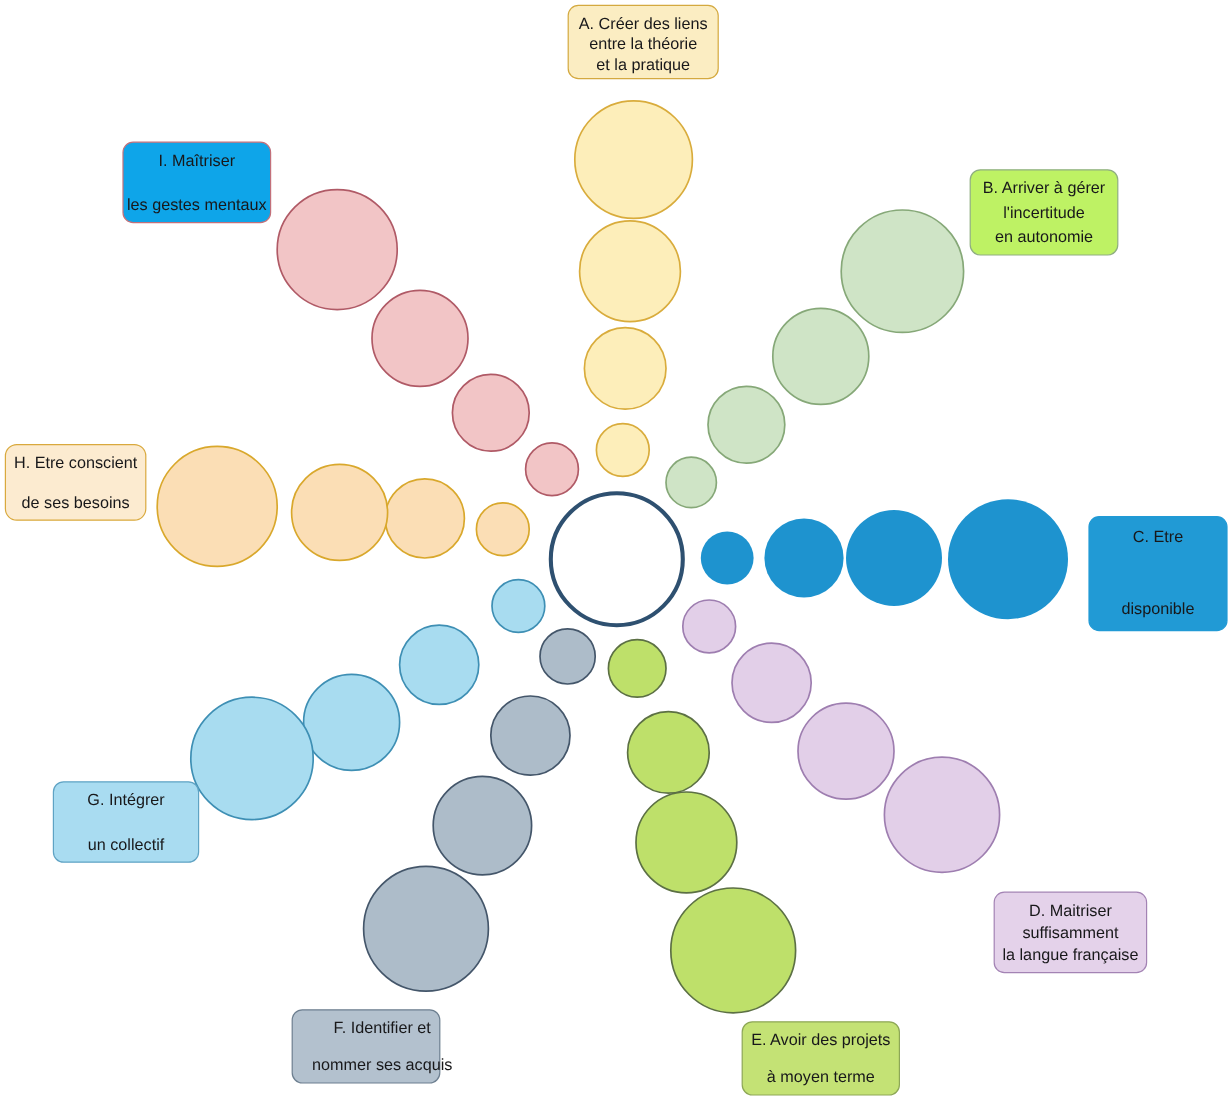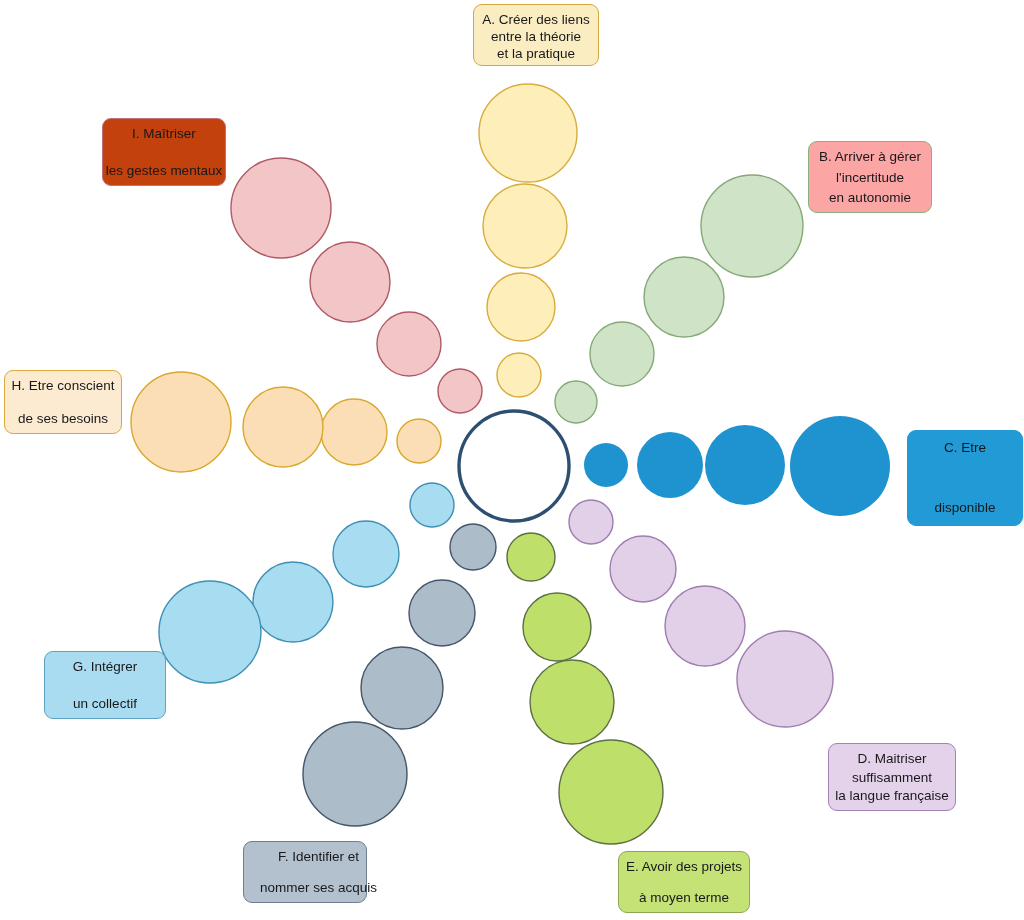--- a/index.html
+++ b/index.html
@@ -105,21 +105,21 @@
     <g id="hub-layer">
         <circle cx="514" cy="466" r="55" fill="#ffffff" stroke="#2e5070" stroke-width="3.4"></circle>
       </g>
   </svg>
   <div id="labels-layer">
       <div class="arm-label" style="left: 473px; top: 4px; width: 126px; height: 62px; background: rgb(251, 237, 194); border-color: rgb(212, 169, 63);">
         <span class="ln">A. Créer des liens</span>
         <span class="ln">entre la théorie</span>
         <span class="ln">et la pratique</span>
       </div>
-      <div class="arm-label" style="left: 808px; top: 141px; width: 124px; height: 72px; background: #fca5a5; border-color: rgb(143, 174, 128);">
+      <div class="arm-label" style="left: 808px; top: 141px; width: 124px; height: 72px; background: #bef264; border-color: rgb(143, 174, 128);">
         <span class="ln">B. Arriver à gérer</span>
         <span class="ln">l'incertitude</span>
         <span class="ln">en autonomie</span>
       </div>
       <div class="arm-label loose" style="left: 907px; top: 430px; width: 116px; height: 96px; background: rgb(33, 154, 213); border-color: rgb(33, 154, 213);">
         <span class="ln">C. Etre</span>
         <span class="ln">disponible</span>
       </div>
       <div class="arm-label" style="left: 828px; top: 727px; width: 128px; height: 68px; background: rgb(228, 210, 234); border-color: rgb(163, 131, 180); margin-top: 16px;">
         <span class="ln">D. Maitriser</span>
@@ -131,22 +131,22 @@
         <span class="ln">à moyen terme</span>
       </div>
       <div class="arm-label" style="left: 243px; top: 841px; width: 124px; height: 62px; background: rgb(179, 193, 206); border-color: rgb(109, 127, 144); padding-left: 35px;">
         <span class="ln">F. Identifier et</span>
         <span class="ln">nommer ses acquis</span>
       </div>
       <div class="arm-label" style="left: 44px; top: 651px; width: 122px; height: 68px; background: rgb(169, 220, 241); border-color: rgb(95, 163, 196);">
         <span class="ln">G. Intégrer</span>
         <span class="ln">un collectif</span>
       </div>
-      <div class="arm-label" style="left: 4px; top: 370px; width: 118px; height: 64px; background: rgb(252, 235, 208); border-color: rgb(217, 169, 61);">
+      <div class="arm-label" style="left: 4px; top: 370px; width: 118px; height: 64px; background: rgb(252, 235, 208); border-color: rgb(217, 169, 61); border-radius: 10px;">
         <span class="ln">H. Etre conscient</span>
         <span class="ln">de ses besoins</span>
       </div>
-      <div class="arm-label" style="left: 102px; top: 118px; width: 124px; height: 68px; background: #c2410c; border-color: rgb(194, 112, 122);">
+      <div class="arm-label" style="left: 102px; top: 118px; width: 124px; height: 68px; background: #0ea5e9; border-color: rgb(194, 112, 122);">
         <span class="ln">I. Maîtriser</span>
         <span class="ln">les gestes mentaux</span>
       </div>
     </div>
 </div>
 
 </body></html>

